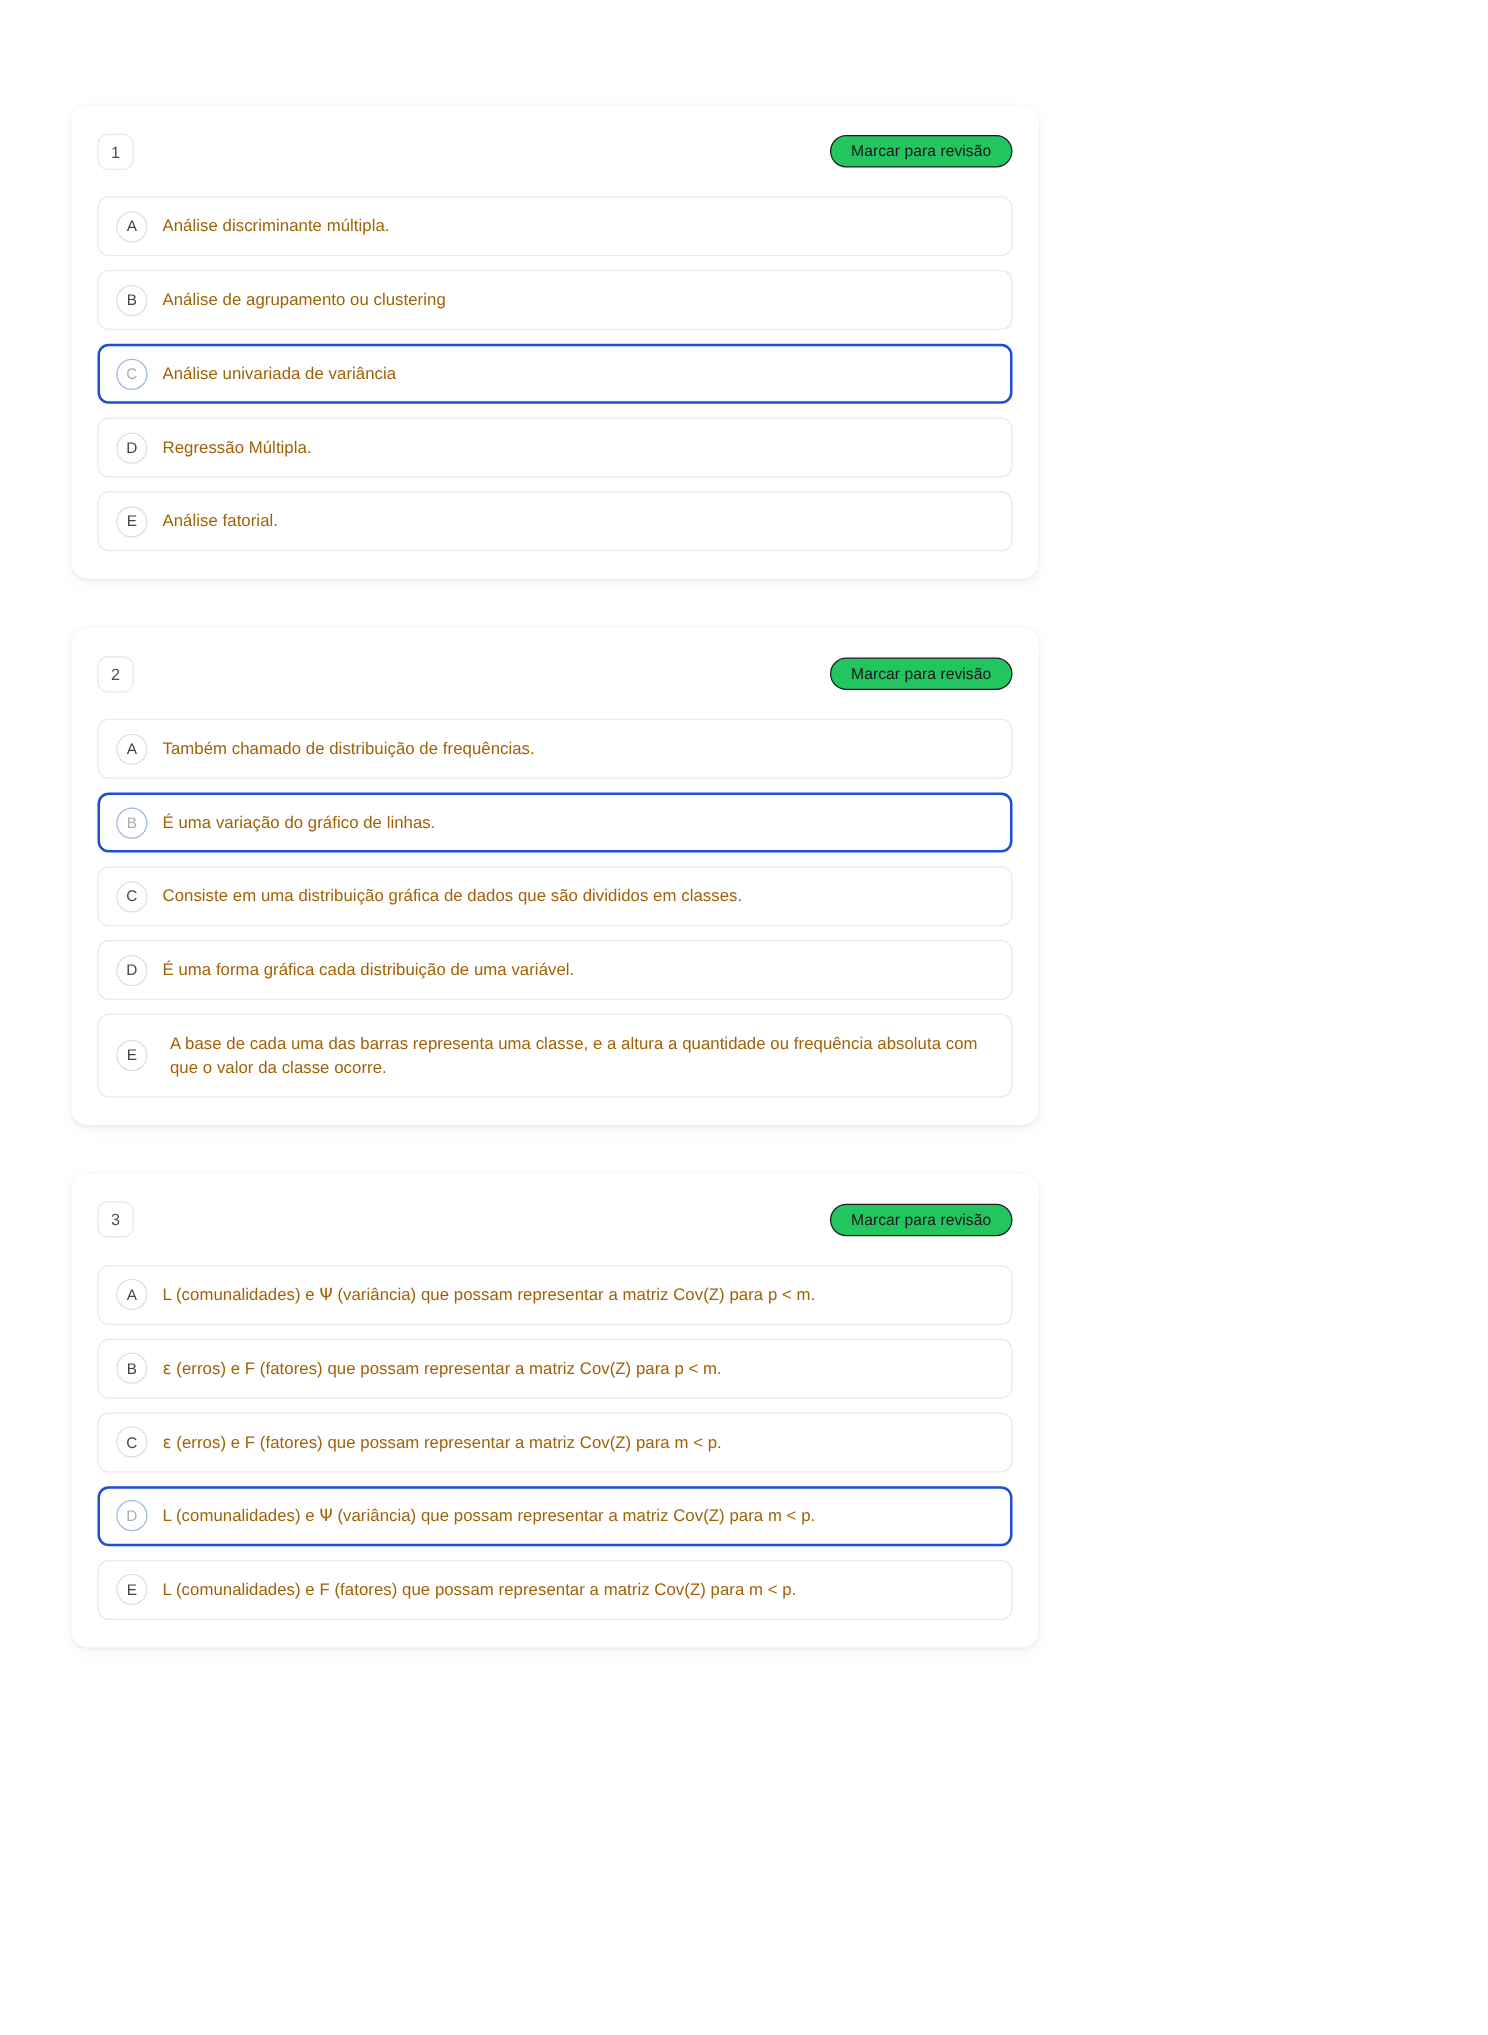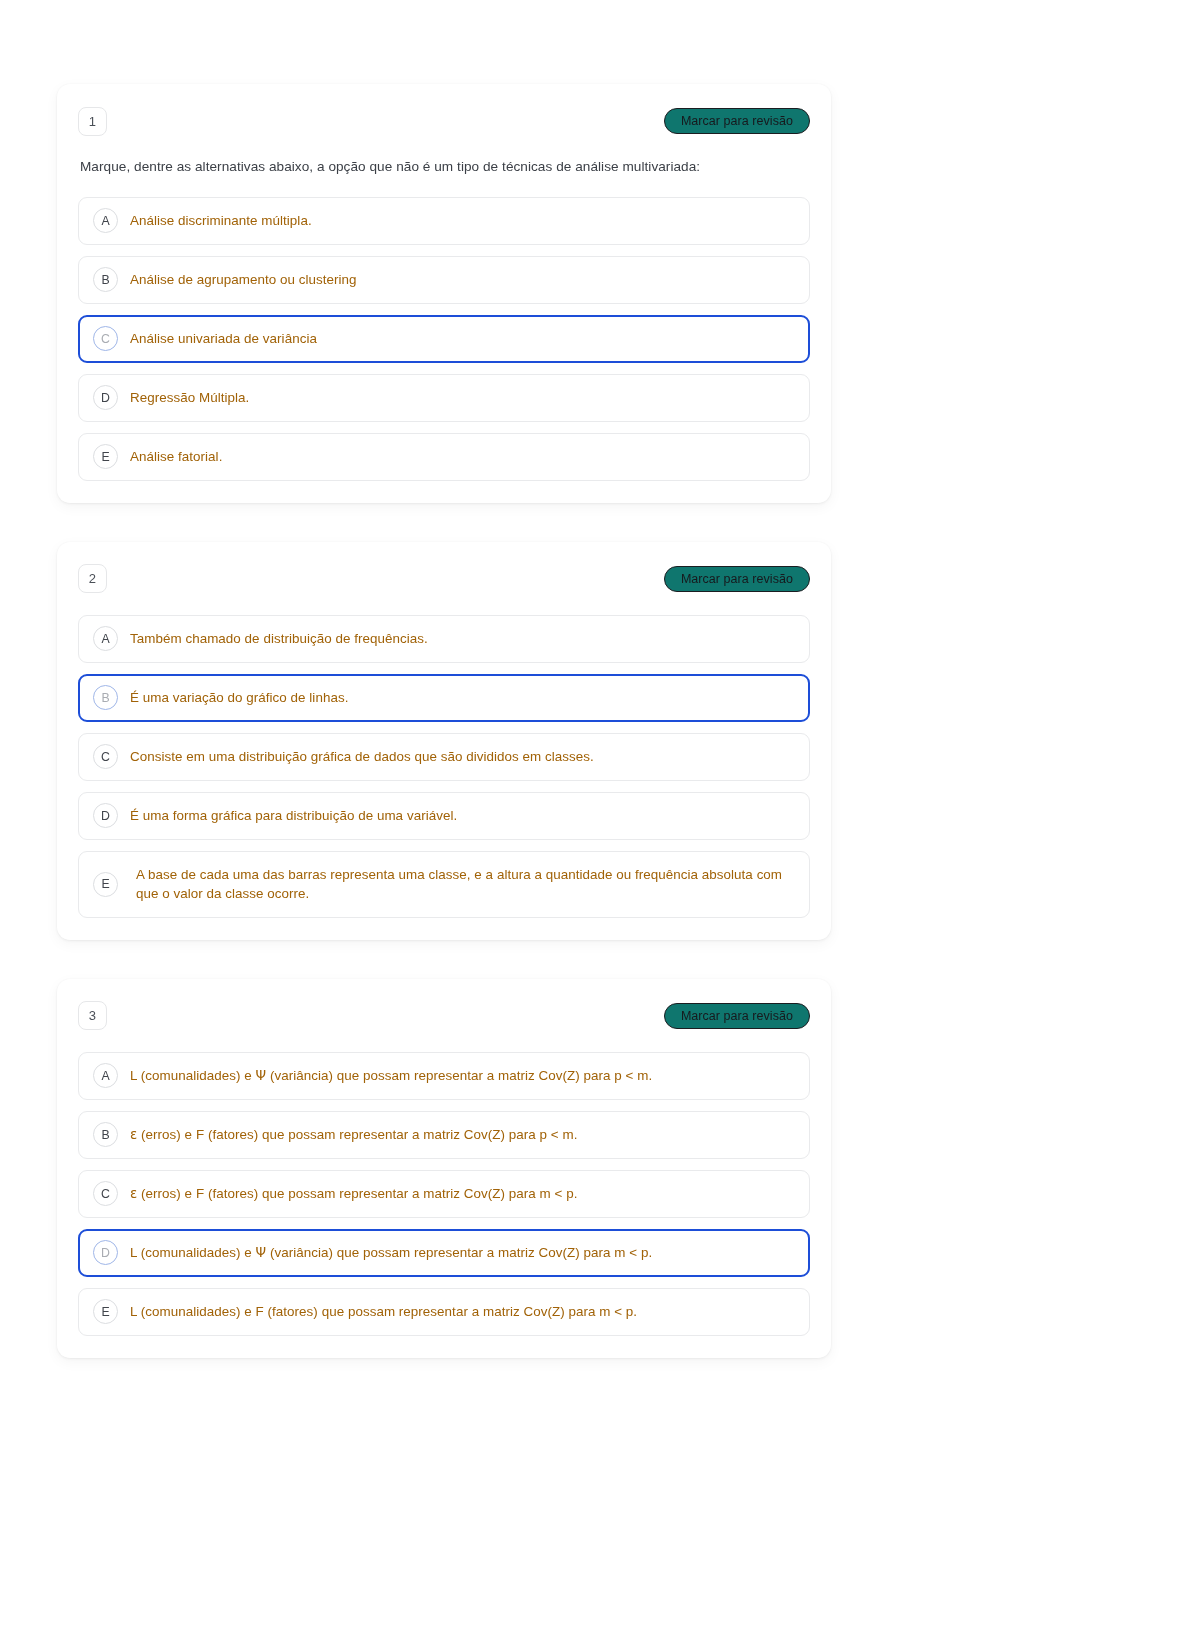--- a/index.html
+++ b/index.html
@@ -48,21 +48,21 @@
     font-size: 13px;
     color: #4a4f57;
     background: #fff;
     letter-spacing: .2px;
   }
   .q-flag {
     height: 26px;
     padding: 0 16px;
     border: 1.6px solid #1b1d21;
     border-radius: 999px;
-    background: #0f766e;
+    background: #22c55e;
     color: #17191d;
     font-size: 12.5px;
     font-family: "Liberation Sans", sans-serif;
     display: flex; align-items: center; justify-content: center;
     cursor: pointer;
     white-space: nowrap;
     letter-spacing: .05px;
   }
 
   
@@ -119,21 +119,20 @@
 </head>
 <body>
 
 <div class="page">
   <div class="quiz-wrap" id="question-list">
       <div class="q-card">
         <div class="q-head">
           <div class="q-number">1</div>
           <button class="q-flag">Marcar para revisão</button>
         </div>
-        <p class="q-statement">Marque, dentre as alternativas abaixo, a opção que não é um tipo de técnicas de análise multivariada:</p>
         <div class="opts">
           <div class="opt">
             <span class="opt-letter">A</span>
             <span class="opt-text">Análise discriminante múltipla.</span>
           </div>
           <div class="opt">
             <span class="opt-letter">B</span>
             <span class="opt-text">Análise de agrupamento ou clustering</span>
           </div>
           <div class="opt selected">
@@ -163,21 +162,21 @@
           <div class="opt selected">
             <span class="opt-letter">B</span>
             <span class="opt-text">É uma variação do gráfico de linhas.</span>
           </div>
           <div class="opt">
             <span class="opt-letter">C</span>
             <span class="opt-text">Consiste em uma distribuição gráfica de dados que são divididos em classes.</span>
           </div>
           <div class="opt">
             <span class="opt-letter">D</span>
-            <span class="opt-text">É uma forma gráfica para distribuição de uma variável.</span>
+            <span class="opt-text">É uma forma gráfica cada distribuição de uma variável.</span>
           </div>
           <div class="opt multiline">
             <span class="opt-letter">E</span>
             <span class="opt-text">A base de cada uma das barras representa uma classe, e a altura a quantidade ou frequência absoluta com que o valor da classe ocorre.</span>
           </div>
         </div>
       </div>
       <div class="q-card">
         <div class="q-head">
           <div class="q-number">3</div>

